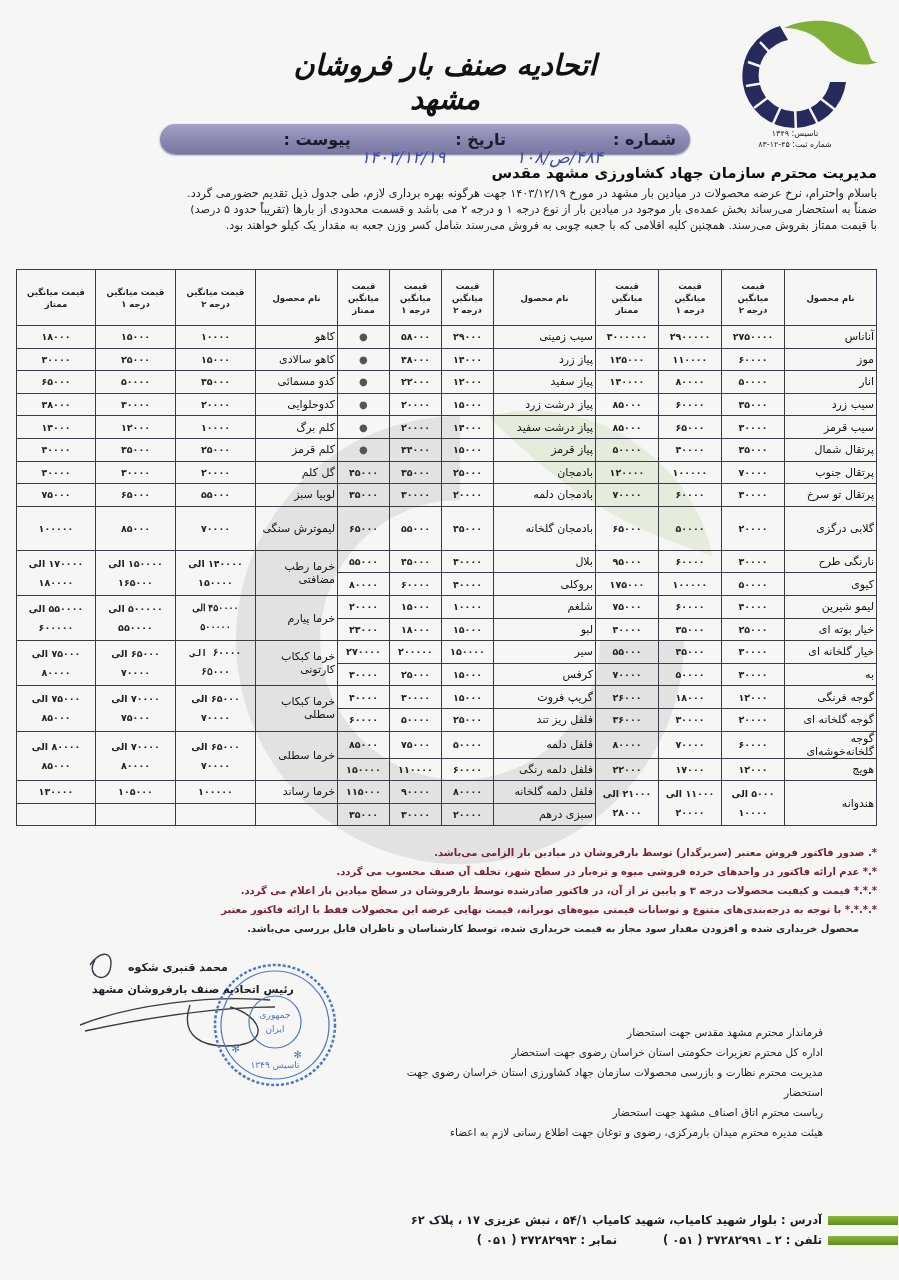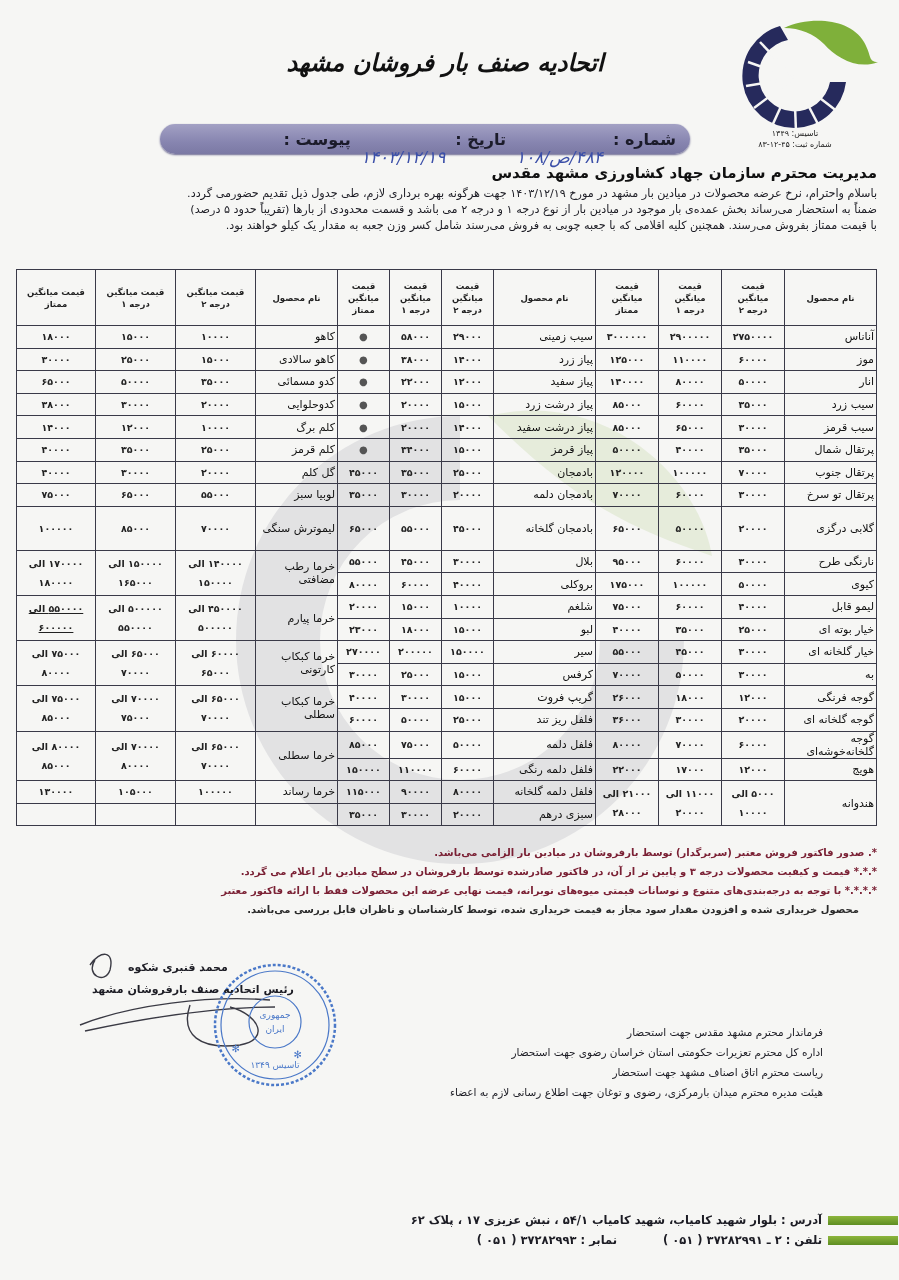--- a/index.html
+++ b/index.html
@@ -7,21 +7,21 @@
   body { position: relative; font-family: "DejaVu Sans", sans-serif; color: #1c1c24; direction: rtl; }
 
   .page { position: absolute; left: 0; top: 0; width: 899px; height: 1280px; background: #f6f6f4; }
 
   
   .watermark { position: absolute; left: 180px; top: 360px; width: 560px; height: 560px; opacity: 0.18; pointer-events: none; }
 
   
   .logo { position: absolute; left: 740px; top: 12px; width: 140px; height: 120px; }
   .logo-caption { position: absolute; left: 740px; top: 128px; width: 110px; font-size: 8px; line-height: 11px; text-align: center; color: #222; }
-  .org-title { position: absolute; left: 270px; top: 48px; width: 350px; text-align: center; font-family: "DejaVu Serif", serif; font-size: 24px; font-style: italic; font-weight: bold; color: #111; letter-spacing: 1px; }
+  .org-title { position: absolute; left: 270px; top: 48px; width: 350px; text-align: center; font-family: "DejaVu Serif", serif; font-size: 29px; font-style: italic; font-weight: bold; color: #111; letter-spacing: 1px; }
 
   .ref-bar { position: absolute; left: 160px; top: 124px; width: 530px; height: 30px; border-radius: 15px; background: linear-gradient(#a3a1c4, #8785b0 60%, #7b79a4); box-shadow: 0 1px 2px #6a6890; display: flex; align-items: center; padding: 0 14px; gap: 10px; font-size: 16px; font-weight: bold; color: #1b1b2a; }
   .ref-bar .hand { color: #3b4fa8; font-family: "DejaVu Serif", serif; font-style: italic; font-size: 17px; font-weight: normal; margin-top: 36px; }
 
   .addressee { position: absolute; right: 22px; top: 164px; font-size: 15px; font-weight: bold; color: #111; }
   .intro { position: absolute; right: 22px; top: 186px; width: 850px; font-size: 11.2px; line-height: 16px; text-align: justify; color: #1c1c24; }
 
   
   .price-table { position: absolute; left: 16px; top: 269px; width: 860px; border-collapse: collapse; table-layout: fixed; font-size: 10.5px; background: transparent; }
   .price-table th, .price-table td { border: 1.3px solid #3a3a48; text-align: center; vertical-align: middle; padding: 0 2px; }
@@ -299,34 +299,34 @@
           <td class="name">کیوی</td>
           <td class="num">۵۰۰۰۰</td>
           <td class="num">۱۰۰۰۰۰</td>
           <td class="num">۱۷۵۰۰۰</td>
           <td class="name">بروکلی</td>
           <td class="num">۴۰۰۰۰</td>
           <td class="num">۶۰۰۰۰</td>
           <td class="num">۸۰۰۰۰</td>
         </tr>
         <tr>
-          <td class="name">لیمو قابل</td>
+          <td class="name">لیمو شیرین</td>
           <td class="num">۴۰۰۰۰</td>
           <td class="num">۶۰۰۰۰</td>
           <td class="num">۷۵۰۰۰</td>
           <td class="name">شلغم</td>
           <td class="num">۱۰۰۰۰</td>
           <td class="num">۱۵۰۰۰</td>
           <td class="num">۲۰۰۰۰</td>
           <td class="name tall" rowspan="2">خرما پیارم</td>
-          <td class="num tall rng" rowspan="2" style="white-space: pre-line;">۴۵۰۰۰۰ الی
+          <td class="num tall rng" rowspan="2" style="white-space: pre-line; font-family: Liberation Serif, serif;">۴۵۰۰۰۰ الی
 ۵۰۰۰۰۰</td>
           <td class="num tall rng" rowspan="2" style="white-space: pre-line;">۵۰۰۰۰۰ الی
 ۵۵۰۰۰۰</td>
-          <td class="num tall rng" rowspan="2" style="white-space: pre-line; text-decoration: underline;">۵۵۰۰۰۰ الی
+          <td class="num tall rng" rowspan="2" style="white-space: pre-line;">۵۵۰۰۰۰ الی
 ۶۰۰۰۰۰</td>
         </tr>
         <tr>
           <td class="name">خیار بوته ای</td>
           <td class="num">۲۵۰۰۰</td>
           <td class="num">۳۵۰۰۰</td>
           <td class="num">۴۰۰۰۰</td>
           <td class="name">لبو</td>
           <td class="num">۱۵۰۰۰</td>
           <td class="num">۱۸۰۰۰</td>
@@ -335,21 +335,21 @@
         <tr>
           <td class="name">خیار گلخانه ای</td>
           <td class="num">۳۰۰۰۰</td>
           <td class="num">۴۵۰۰۰</td>
           <td class="num">۵۵۰۰۰</td>
           <td class="name">سیر</td>
           <td class="num">۱۵۰۰۰۰</td>
           <td class="num">۲۰۰۰۰۰</td>
           <td class="num">۲۷۰۰۰۰</td>
           <td class="name tall" rowspan="2">خرما کبکاب کارتونی</td>
-          <td class="num tall rng" rowspan="2" style="white-space: pre-line;">۶۰۰۰۰ الی
+          <td class="num tall rng" rowspan="2" style="white-space: pre-line; font-family: Liberation Mono, monospace;">۶۰۰۰۰ الی
 ۶۵۰۰۰</td>
           <td class="num tall rng" rowspan="2" style="white-space: pre-line;">۶۵۰۰۰ الی
 ۷۰۰۰۰</td>
           <td class="num tall rng" rowspan="2" style="white-space: pre-line;">۷۵۰۰۰ الی
 ۸۰۰۰۰</td>
         </tr>
         <tr>
           <td class="name">به</td>
           <td class="num">۳۰۰۰۰</td>
           <td class="num">۵۰۰۰۰</td>
@@ -438,20 +438,21 @@
           <td class="name"></td>
           <td class="num"></td>
           <td class="num"></td>
           <td class="num"></td>
         </tr>
       </tbody>
   </table>
 
   <div class="notes">
     <div>*. صدور فاکتور فروش معتبر (سربرگدار) توسط بارفروشان در میادین بار الزامی می‌باشد.</div>
+    <div>*.* عدم ارائه فاکتور در واحدهای خرده فروشی میوه و تره‌بار در سطح شهر، تخلف آن صنف محسوب می گردد.</div>
     <div>*.*.* قیمت و کیفیت محصولات درجه ۳ و پایین تر از آن، در فاکتور صادرشده توسط بارفروشان در سطح میادین بار اعلام می گردد.</div>
     <div>*.*.*.* با توجه به درجه‌بندی‌های متنوع و نوسانات قیمتی میوه‌های نوبرانه، قیمت نهایی عرضه این محصولات فقط با ارائه فاکتور معتبر</div>
     <div class="indent">محصول خریداری شده و افزودن مقدار سود مجاز به قیمت خریداری شده، توسط کارشناسان و ناظران قابل بررسی می‌باشد.</div>
   </div>
 
   <svg class="scribble" viewBox="0 0 220 110">
     <path d="M20 20 C30 5 45 5 40 25 C35 40 15 30 25 15 M10 80 C60 60 140 50 200 55 M15 86 C80 72 150 62 205 62 M120 60 C110 90 130 105 170 100 C200 95 190 70 160 62" stroke="#3a3a44" stroke-width="1.4" fill="none"></path>
   </svg>
   <svg class="stamp" viewBox="0 0 130 130">
     <circle cx="65" cy="65" r="60" stroke="#4a78c8" stroke-width="2.5" fill="none" stroke-dasharray="3 2"></circle>
@@ -462,20 +463,21 @@
     <text x="65" y="108" font-size="9" fill="#4a78c8" text-anchor="middle" font-family="DejaVu Sans, sans-serif">تاسیس ۱۳۴۹</text>
     <text x="30" y="92" font-size="10" fill="#4a78c8">✻</text>
     <text x="92" y="98" font-size="10" fill="#4a78c8">✻</text>
   </svg>
   <div class="sig-name">محمد قنبری شکوه</div>
   <div class="sig-title">رئیس اتحادیه صنف بارفروشان مشهد</div>
 
   <div class="cc">
     <div>فرماندار محترم مشهد مقدس جهت استحضار</div>
     <div>اداره کل محترم تعزیرات حکومتی استان خراسان رضوی جهت استحضار</div>
+    <div>مدیریت محترم نظارت و بازرسی محصولات سازمان جهاد کشاورزی استان خراسان رضوی جهت استحضار</div>
     <div>ریاست محترم اتاق اصناف مشهد جهت استحضار</div>
     <div>هیئت مدیره محترم میدان بارمرکزی، رضوی و توغان جهت اطلاع رسانی لازم به اعضاء</div>
   </div>
 
   <div class="footer">
     <div class="footer-line">
       <span class="bar"></span>
       <span class="txt">آدرس : بلوار شهید کامیاب، شهید کامیاب ۵۴/۱ ، نبش عزیزی ۱۷ ، پلاک ۶۲</span>
     </div>
     <div class="footer-line">

